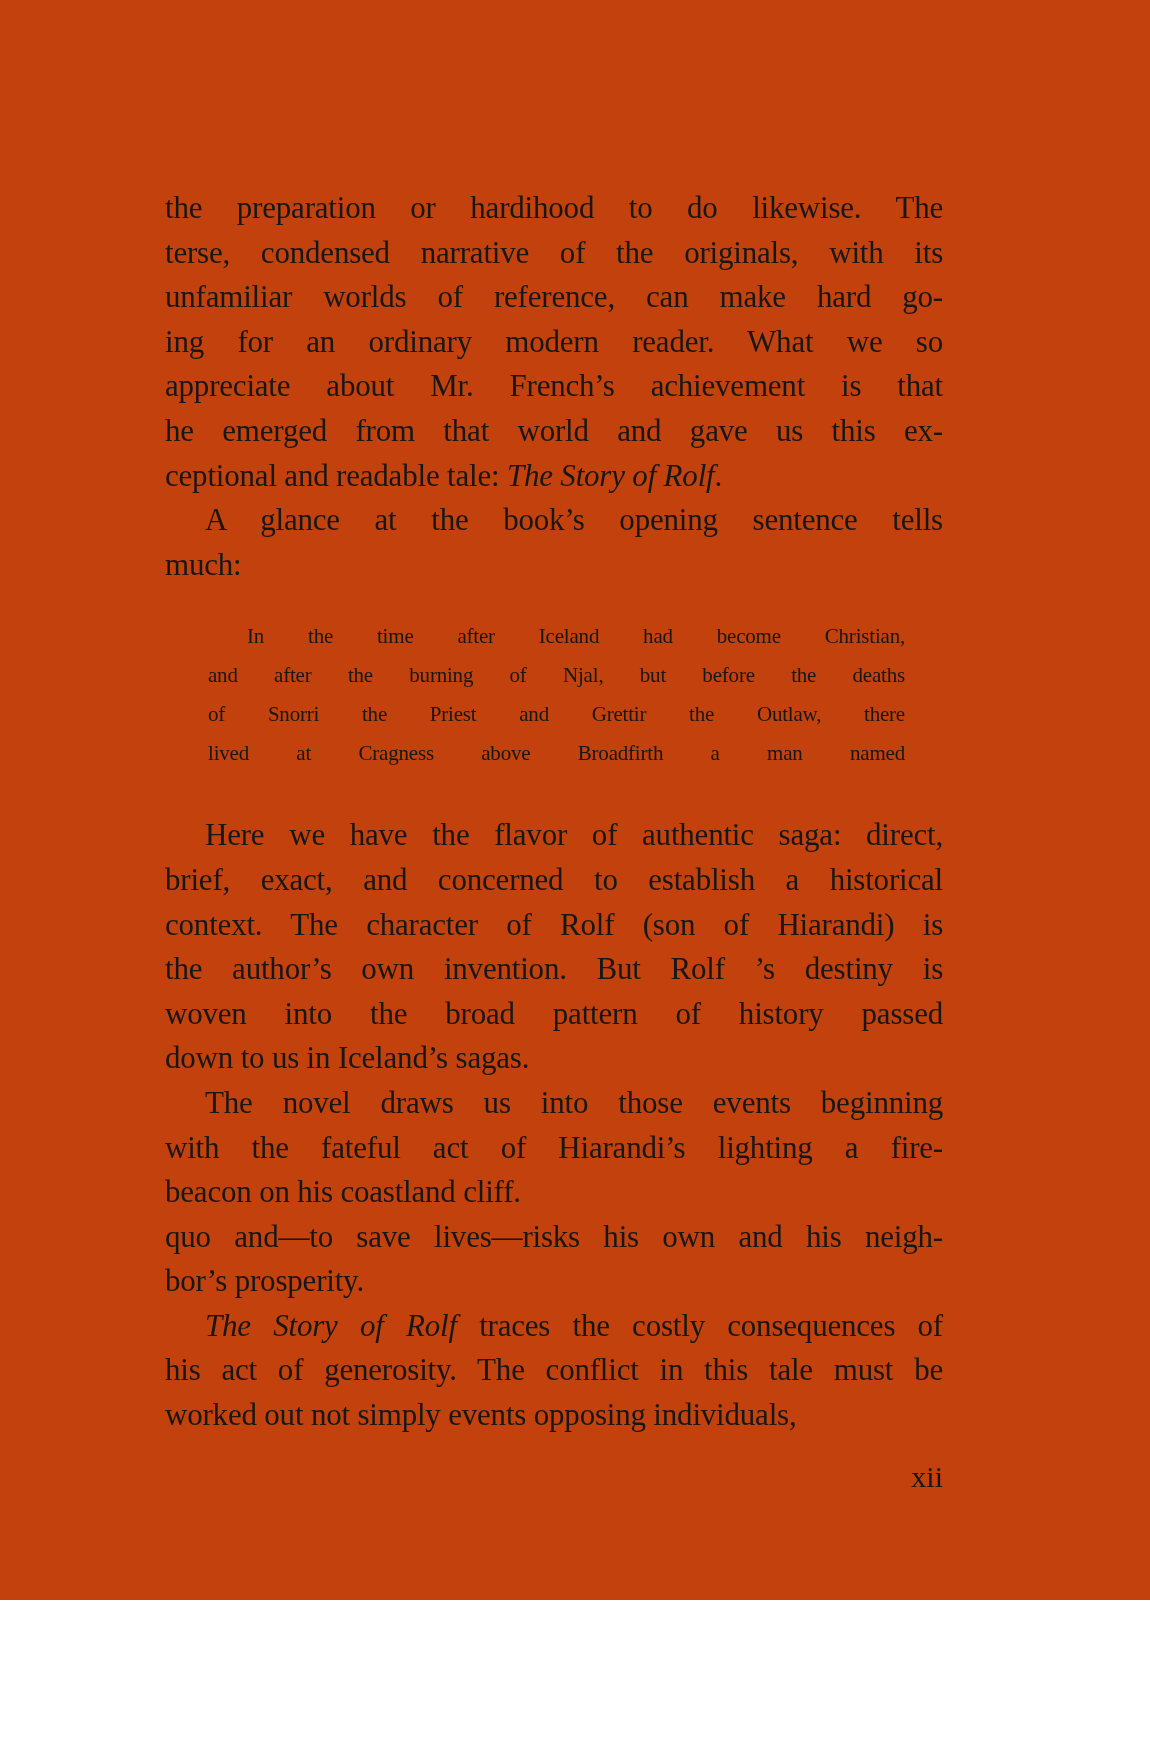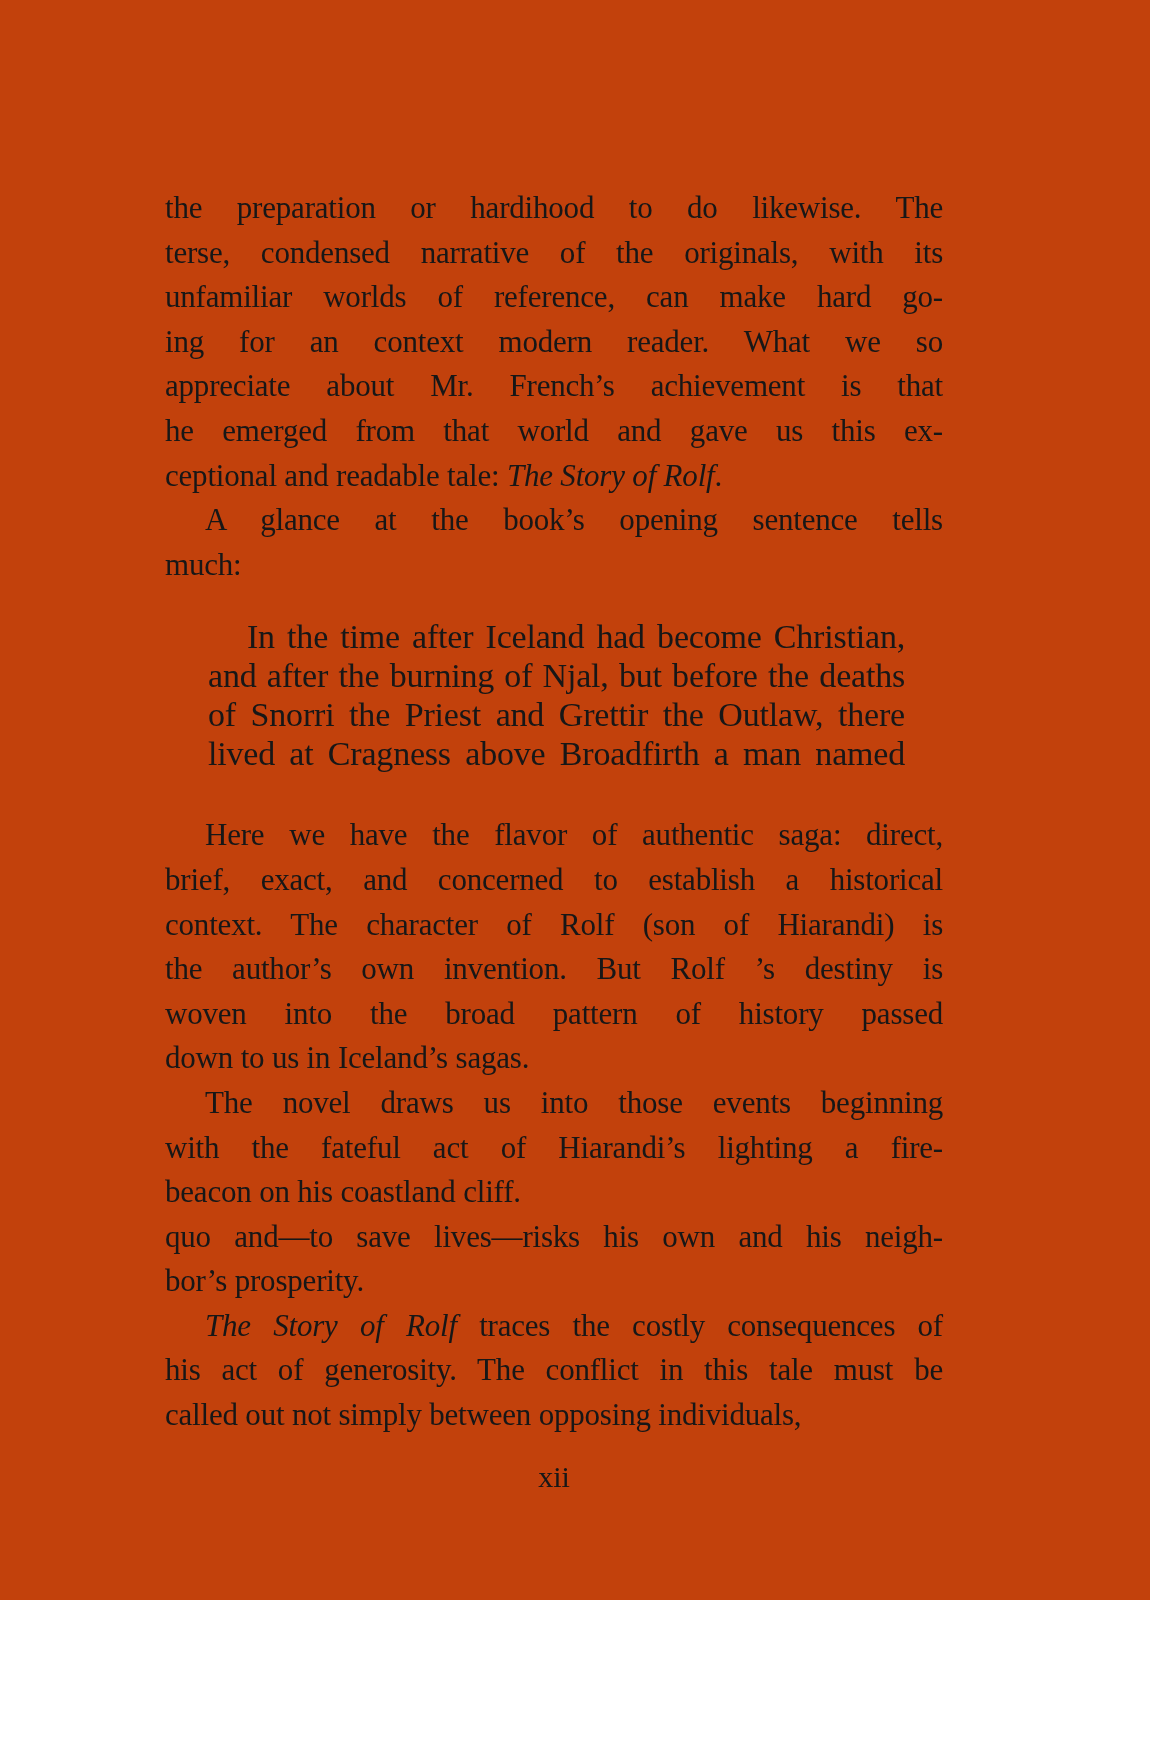--- a/index.html
+++ b/index.html
@@ -20,48 +20,48 @@
     top: 186px;
     width: 778px;
     font-family: "Liberation Serif", "DejaVu Serif", serif;
     font-size: 31px;
     line-height: 44.6px;
     letter-spacing: -0.2px;
     color: #171717;
   }
   .para { margin: 0; padding: 0; }
   .para.quote {
-    font-size: 34px;
+    font-size: 21px;
     line-height: 39px;
     margin: 30px 38px 40px 43px;
   }
   .line { text-align: justify; }
   .line.j { text-align-last: justify; }
   .line.ind { text-indent: 40px; }
   .quote .line.ind { text-indent: 39px; }
   .line em { }
   .page-number {
     margin-top: 19px;
-    text-align: center;
+    text-align: right;
     font-size: 30px;
     line-height: 40px;
     letter-spacing: 0;
   }
 </style>
 </head>
 <body>
 
 <div class="page">
   <div class="text-block">
     <div>
         <div class="para body">
           <div class="line j"><span>the preparation or hardihood to do likewise. The</span></div>
           <div class="line j"><span>terse, condensed narrative of the originals, with its</span></div>
           <div class="line j"><span>unfamiliar worlds of reference, can make hard go-</span></div>
-          <div class="line j"><span>ing for an context modern reader. What we so</span></div>
+          <div class="line j"><span>ing for an ordinary modern reader. What we so</span></div>
           <div class="line j"><span>appreciate about Mr. French’s achievement is that</span></div>
           <div class="line j"><span>he emerged from that world and gave us this ex-</span></div>
           <div class="line"><span>ceptional and readable tale: </span><em>The Story of Rolf</em><span>.</span></div>
         </div>
         <div class="para body">
           <div class="line j ind"><span>A glance at the book’s opening sentence tells</span></div>
           <div class="line"><span>much:</span></div>
         </div>
         <div class="para quote">
           <div class="line j ind"><span>In the time after Iceland had become Christian,</span></div>
@@ -82,18 +82,18 @@
           <div class="line j"><span>with the fateful act of Hiarandi’s lighting a fire-</span></div>
           <div class="line"><span>beacon on his coastland cliff.</span></div>
         </div>
         <div class="para body">
           <div class="line j"><span>quo and—to save lives—risks his own and his neigh-</span></div>
           <div class="line"><span>bor’s prosperity.</span></div>
         </div>
         <div class="para body">
           <div class="line j ind"><em>The Story of Rolf</em><span> traces the costly consequences of</span></div>
           <div class="line j"><span>his act of generosity. The conflict in this tale must be</span></div>
-          <div class="line"><span>called out not simply between opposing individuals,</span></div>
+          <div class="line"><span>worked out not simply events opposing individuals,</span></div>
         </div>
       </div>
     <div class="page-number">xii</div>
   </div>
 </div>
 
 </body></html>

